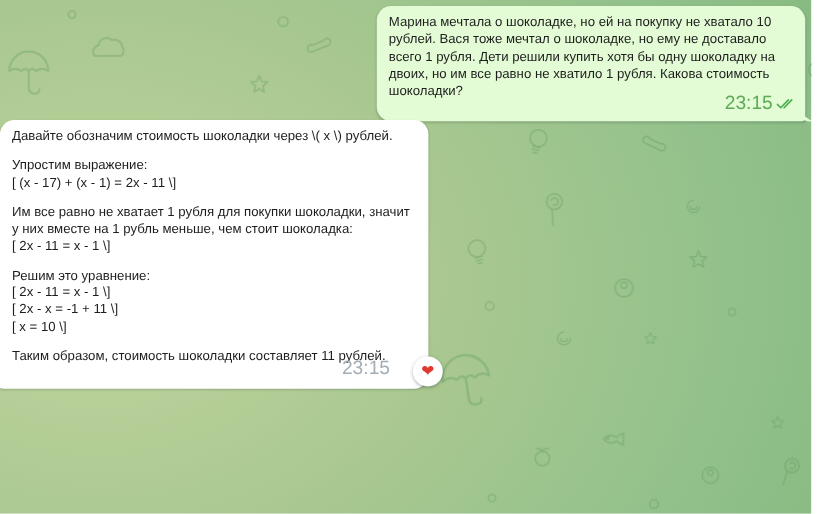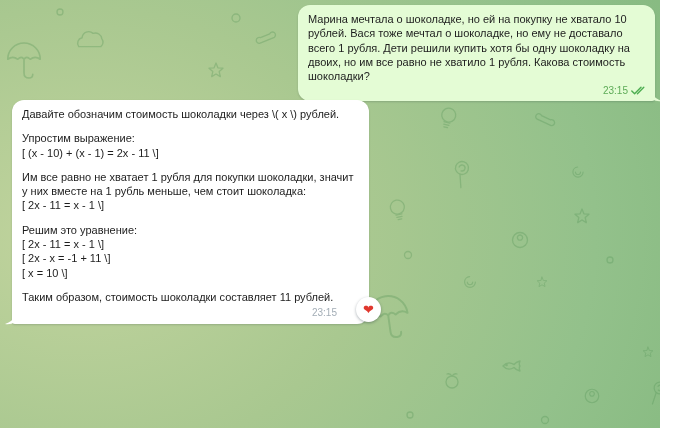--- a/index.html
+++ b/index.html
@@ -4,53 +4,54 @@
 <style>
   html,body{margin:0;padding:0;}
   body{
     width:700px;height:428px;overflow:hidden;
     font-family:"Liberation Sans","DejaVu Sans",sans-serif;
   }
   .screen{
     position:relative;width:660px;height:428px;overflow:hidden;
     background:radial-gradient(115% 140% at 12% 55%,
       #c2d49e 0%, #a9c890 38%, #93c18b 68%, #7fb67b 100%);
+    padding-left:16px;
   }
   .doodles{position:absolute;left:0;top:0;pointer-events:none;}
   .doodles *{stroke:#4e8f52;stroke-width:1.3;fill:none;stroke-linecap:round;stroke-linejoin:round;}
 
   .bubble{
     position:absolute;
     border-radius:12px;
     box-shadow:0 1px 2px rgba(16,35,47,.18);
     color:#1d1d1d;
     font-size:11px;line-height:1.3;
   }
   .bubble.out{
     top:5px;right:5px;width:337px;
     background:#e4fcd5;
     border-bottom-right-radius:3px;
     padding:7px 10px 18px 10px;
   }
   .bubble.in{
-    top:100px;left:12px;width:337px;
+    top:100px;left:0;width:337px;
     background:#ffffff;
     border-bottom-left-radius:3px;
     padding:7px 10px 20px 10px;
   }
   .tail{position:absolute;bottom:-1px;}
   .tail.right{right:-7px;}
   .tail.left{left:-7px;}
 
   .para{margin:0 0 10px 0;white-space:pre-wrap;}
   .para:last-of-type{margin-bottom:0;}
 
   .meta{
     position:absolute;display:flex;align-items:center;gap:3px;
-    font-size:10px;
+    font-size:16px;
   }
   .out .meta{right:10px;bottom:4px;color:#5dab57;}
   .in  .meta{right:32px;bottom:5px;color:#a3adb6;}
 
   .check-icon{display:inline-block;}
 
   .reaction{
     position:absolute;right:-12px;bottom:2px;
     width:25px;height:25px;border-radius:50%;
     background:#ffffff;
@@ -160,21 +161,21 @@
       </svg>
     </span>
   </div>
 
   <div class="bubble in">
     <svg class="tail left" width="12" height="18" viewBox="0 0 12 18">
       <path d="M12 0 C12 8 9 14 0 17 C7 18 12 15 12 9 Z" fill="#ffffff"></path>
     </svg>
     <p class="para">Давайте обозначим стоимость шоколадки через \( x \) рублей.</p>
     <p class="para">Упростим выражение:
-[ (x - 10) + (x - 1) = 2x - 11 \]</p>
+[ (x - 17) + (x - 1) = 2x - 11 \]</p>
     <p class="para">Им все равно не хватает 1 рубля для покупки шоколадки, значит у них вместе на 1 рубль меньше, чем стоит шоколадка:
 [ 2x - 11 = x - 1 \]</p>
     <p class="para">Решим это уравнение:
 [ 2x - 11 = x - 1 \]
 [ 2x - x = -1 + 11 \]
 [ x = 10 \]</p>
     <p class="para">Таким образом, стоимость шоколадки составляет 11 рублей.</p>
     <span class="meta">
       <span>23:15</span>
     </span>

